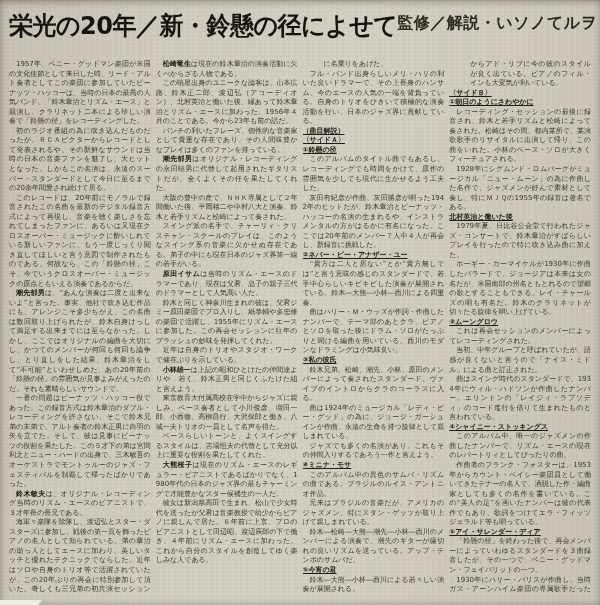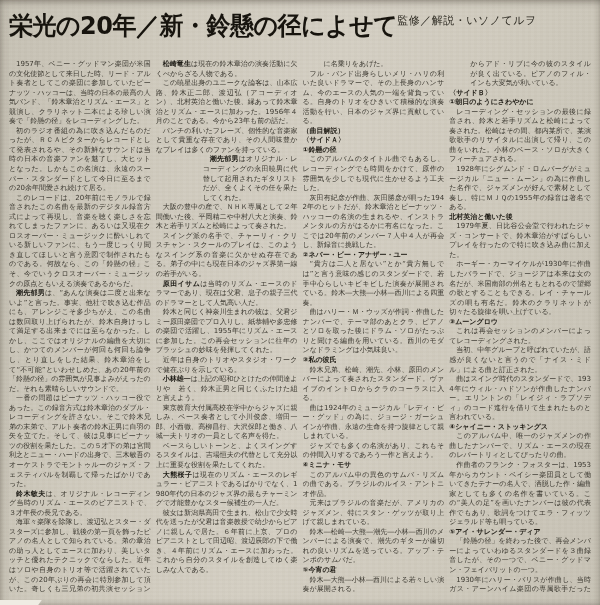--- a/index.html
+++ b/index.html
@@ -30,34 +30,34 @@
   }
   .title-row{
     position:absolute;top:13px;left:9px;right:8px;
     display:flex;align-items:flex-start;white-space:nowrap;
   }
   .album-title{
     margin:0;font-size:24px;line-height:26px;font-weight:900;
     color:#17140e;letter-spacing:-0.5px;transform:scaleY(1.04);transform-origin:left bottom;
   }
   .credit{
-    font-size:11px;font-weight:400;color:#2c2921;padding-bottom:4px;letter-spacing:.5px;
+    font-size:16px;font-weight:700;color:#2c2921;padding-bottom:4px;letter-spacing:.5px;
   }
   .cols{
     position:absolute;top:60px;left:9px;right:9px;bottom:10px;
     display:flex;gap:5px;
   }
   .col{flex:1 1 0;min-width:0;overflow:hidden;}
   .col p{
     margin:0;font-size:7px;line-height:9.55px;
     text-align:justify;word-break:break-all;
     color:#3a372f;text-indent:7px;
   }
   .col p.noindent{text-indent:0;margin-left:21px;}
-  .col p.heading{font-weight:700;text-indent:0;color:#211e17;}
+  .col p.heading{font-weight:700;text-indent:0;color:#211e17;text-decoration:underline;}
   .col b{color:#1c1a14;}
 </style>
 </head>
 <body>
 
 <div class="page">
   <div class="grain"></div>
 
   <div class="title-row">
     <h1 class="album-title">栄光の20年／新・鈴懸の径によせて</h1>
@@ -71,21 +71,21 @@
         <p class="para">このレコードは、20年前にモノラルで録音されたこの名曲を最新のデジタル録音方式によって再現し、音楽を聴く楽しさを忘れてしまったファンに、あるいは又現在クロスオーバー・ミュージックに酔いしれている新しいファンに、もう一度じっくり聞き直してほしいと言う意図で制作されたものである。何故なら、この「鈴懸の径」こそ、今でいうクロスオーバー・ミュージックの原点ともいえる演奏であるからだ。</p>
         <p class="para" style="text-indent: 7px;"><b>潮先郁男</b>は、“あんな演奏は二度と出来ないよ”と言った。事実、他社で吹き込む作品にも、アレンジこそ多少ちがえ、この名曲は数回取り上げられたが、鈴木自身けっして満足する出来までには至らなかった。しかし、ここではオリジナルの編曲を大切にし、かつてのメンバーが何回も何回も論争し、とり直しをした結果、鈴木章治をして“不可能”といわせしめた、あの20年前の「鈴懸の径」の雰囲気が見事よみがえったのだ。それも素晴らしいサウンドで。</p>
         <p class="para">一番の問題はピーナッツ・ハッコー役であった。この録音方式は鈴木章治のダブル・レコーディングを許さない。そこで鈴木兄弟の末弟で、アルト奏者の鈴木正男に白羽の矢を立てた。そして、彼は見事にピーナッツの役割を果たした。この５才下の弟は宮間利之とニュー・ハードの出身で、三木敏吾のオーケストラでモントゥルーのジャズ・フェスティバルを制覇して帰ったばかりであった。</p>
         <p class="para" style="text-indent: 7px;"><b>鈴木敏夫</b>は、オリジナル・レコーディング当時のリズム・エースのピアニストで、３才年長の長兄である。</p>
         <p class="para">海軍々楽隊を除隊し、渡辺弘とスター・ダスターズに参加し、戦後の第一頁を飾ったピアノの名人として知られている。弟の章治の助っ人としてエースに加わり、美しいタッチと優れたテクニックでならした。近年はソロや自身のトリオ等で活躍されていたが、この20年ぶりの再会に特別参加して頂いた。奇しくも三兄弟の初共演セッションとなったわけである。</p>
       </div>
       <div class="col">
         <p class="para" style="text-indent: 7px;"><b>松崎竜生</b>は現在の鈴木章治の演奏活動に欠くべからざる人物である。</p>
         <p class="para">この暁星出身のユニークな論客は、山本広路、鈴木正二郎、渡辺弘（アコーディオン）、北村英治と働いた後、縁あって鈴木章治とリズム・エースに加わった。1956年４月のことである。今から23年も前の話だ。</p>
         <p class="para">パンチの利いたフレーズ、個性的な音楽家として貴重な存在であり、その人間味豊かなプレイは多くのファンを持っている。</p>
-        <p class="para" style="text-indent: 7px; margin-left: 47px;"><b>潮先郁男</b>はオリジナル・レコーディングの永田暁男に代替して起用されたギタリストだが、全くよくその任を果たしてくれた。</p>
+        <p class="para" style="text-indent: 7px;"><b>潮先郁男</b>はオリジナル・レコーディングの永田暁男に代替して起用されたギタリストだが、全くよくその任を果たしてくれた。</p>
         <p class="para">大阪の豊中の産で、ＮＨＫ専属として２年間働いた後、平岡精二や中村八大と演奏、鈴木と若手リズムと松崎によって奏された。</p>
         <p class="para">スイング派の名手で、チャーリィ・クリスチャン・スクールのプレイは、このようなスイング系の音楽に欠かせぬ存在である。弟子の中にも現在日本のジャズ界第一線の若手がいる。</p>
         <p class="para" style="text-indent: 7px;"><b>原田イサム</b>は当時のリズム・エースのドラマーであり、現在は父君、息子の親子三代のドラマーとして人気高い人だ。</p>
         <p class="para">鈴木と同じく神奈川生まれの彼は、父君ジミー原田楽団でプロ入りし、紙恭輔や多忠修の楽団で活躍し、1955年にリズム・エースに参加した。この再会セッションに往年のブラッシュの妙味を発揮してくれた。</p>
         <p class="para">近年は自身のトリオやスタジオ・ワークで健在ぶりを示している。</p>
         <p class="para" style="text-indent: 7px;"><b>小林雄一</b>は上記の昭和ひとけたの仲間達よりやゝ若く、鈴木正男と同じくふたけた組と言えよう。</p>
         <p class="para">東京教育大付属高校在学中からジャズに親しみ、ベース奏者として小川俊彦、増田一郎、小西徹、高柳昌行、大沢保郎と働き、八城一夫トリオの一員として名声を得た。</p>
         <p class="para">ベースらしいトーンと、よくスイングするスタイルは、吉場恒夫の代替として充分以上に重要な役割を果たしてくれた。</p>
         <p class="para" style="text-indent: 7px;"><b>大熊桜子</b>は現在のリズム・エースのレギュラー・ピアニストであるばかりでなく、1980年代の日本のジャズ界の最もチャーミングで才能豊かなスター候補生の一人だ。</p>
         <p class="para">彼女は新潟県高田で生まれ、松山で少女時代を送ったが父君は音楽教授で幼少からピアノに親しんで居た。６年前に上京、プロのピアニストとして田辺昭、渡辺辰郎の下で働き、４年前にリズム・エースに加わった。これから自分のスタイルを創造してゆく楽しみな人である。</p>

